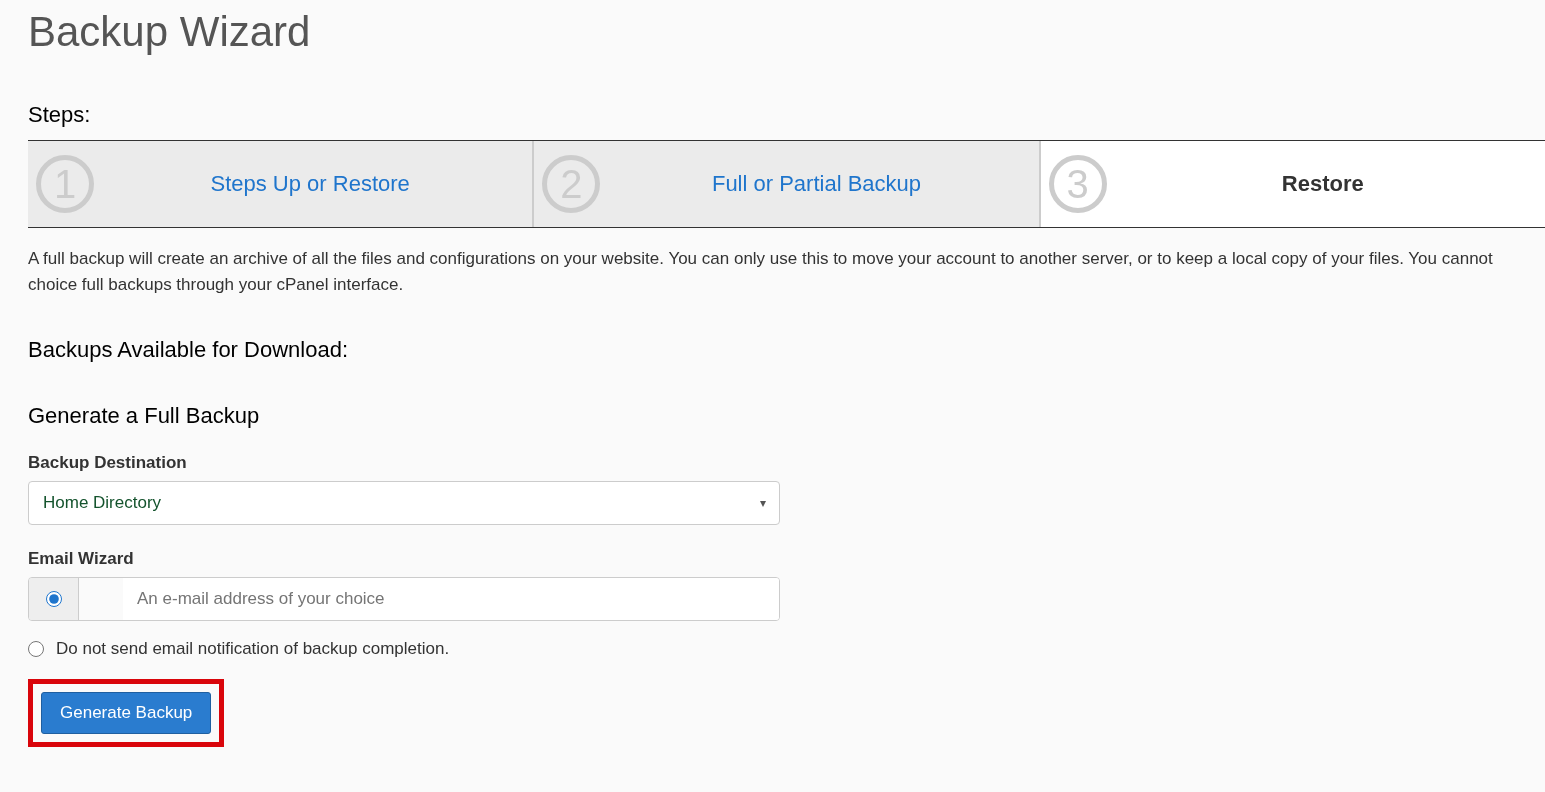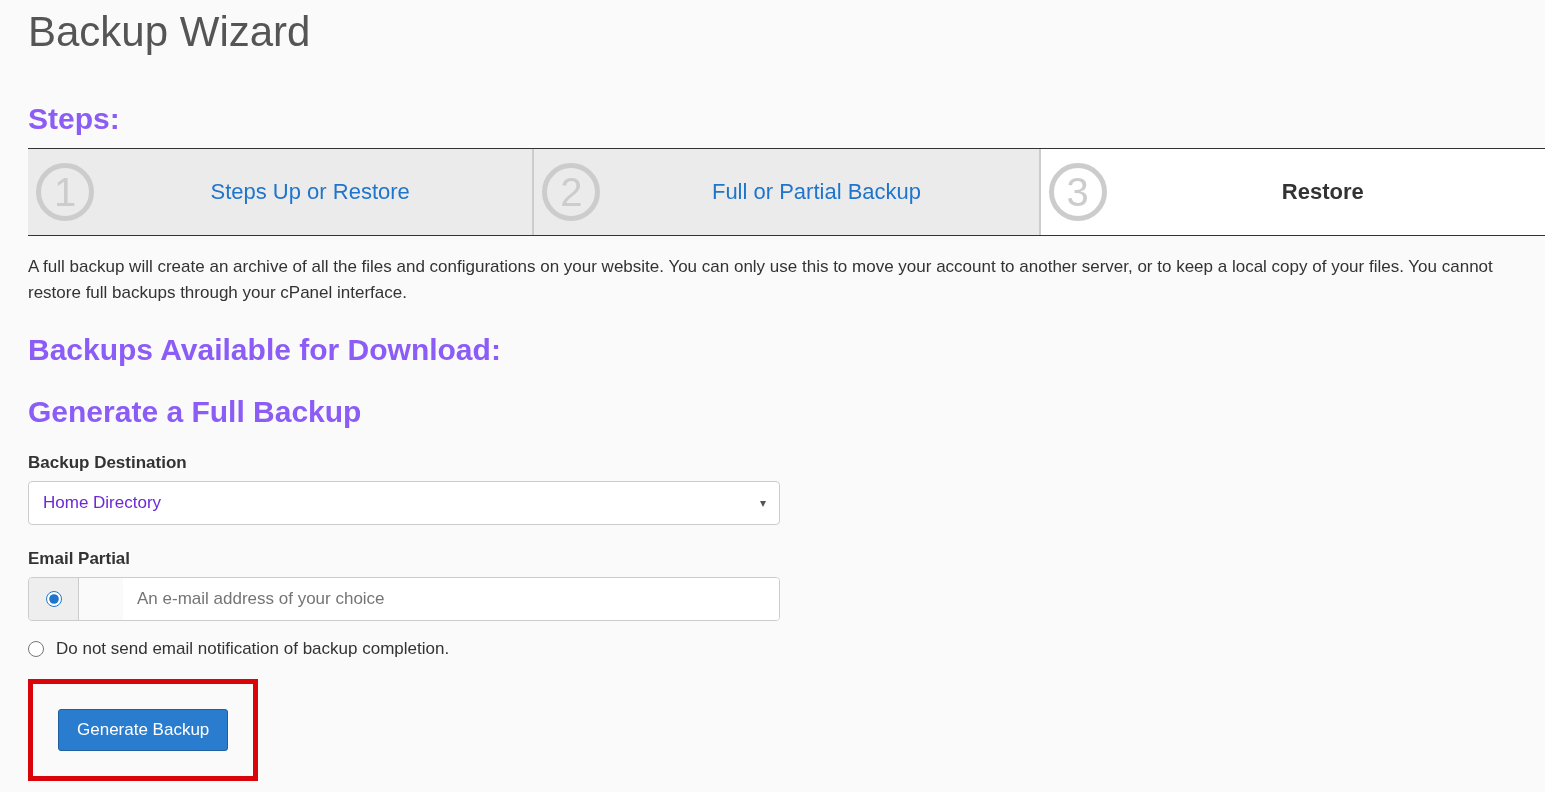--- a/index.html
+++ b/index.html
@@ -10,27 +10,27 @@
       padding: 0 0 40px 28px;
     }
     h1 {
       font-size: 42px;
       font-weight: 300;
       color: #555;
       margin-top: 8px;
       margin-bottom: 46px;
     }
     h2 {
-      font-size: 30px;
-      font-weight: 700;
-      color: #8b5cf6;
+      font-size: 22px;
+      font-weight: 400;
+      color: #000000;
       margin-bottom: 12px;
     }
     h2.section-heading {
-      margin-top: 28px;
+      margin-top: 40px;
       margin-bottom: 24px;
     }
     
     .steps-row {
       display: flex;
       width: 100%;
       border-top: 1px solid #333;
       border-bottom: 1px solid #333;
     }
     .step-cell {
@@ -97,21 +97,21 @@
     .select-box {
       width: 100%;
       height: 44px;
       border: 1px solid #ccc;
       border-radius: 4px;
       background: #fff;
       padding: 0 14px;
       display: flex;
       align-items: center;
       font-size: 17px;
-      color: #6d28d9;
+      color: #14532d;
       cursor: pointer;
     }
     .select-caret {
       position: absolute;
       right: 14px;
       top: 50%;
       transform: translateY(-50%);
       font-size: 12px;
       color: #555;
     }
@@ -153,21 +153,21 @@
       display: flex;
       align-items: center;
       gap: 12px;
       font-size: 17px;
       color: #333;
       margin-bottom: 20px;
     }
     .highlight-box {
       display: inline-block;
       border: 5px solid #d9050b;
-      padding: 25px;
+      padding: 8px;
     }
     .btn-primary {
       background: #2a7ccf;
       color: #fff;
       border: 1px solid #1f5fa0;
       border-radius: 3px;
       padding: 10px 18px;
       font-size: 17px;
       cursor: pointer;
     }
@@ -190,36 +190,36 @@
     <div class="step-number">2</div>
     <div class="step-label">Full or Partial Backup</div>
   </div>
   <div class="step-cell active">
     <div class="step-number">3</div>
     <div class="step-label">Restore</div>
   </div>
 </div>
 
 <p class="desc">
-  <span>A full backup will create an archive of all the files and configurations on your website. You can only use this to move your account to another server, or to keep a local copy of your files. You </span><span class="strong">cannot</span><span> restore full backups through your cPanel interface.</span>
+  <span>A full backup will create an archive of all the files and configurations on your website. You can only use this to move your account to another server, or to keep a local copy of your files. You </span><span class="strong">cannot</span><span> choice full backups through your cPanel interface.</span>
 </p>
 
 <h2 class="section-heading">Backups Available for Download:</h2>
 
 <h2 class="section-heading">Generate a Full Backup</h2>
 
 <label class="form-label">Backup Destination</label>
 <div class="select-wrap">
   <div class="select-box">
     <span>Home Directory</span>
   </div>
   <span class="select-caret">▾</span>
 </div>
 
-<label class="form-label">Email Partial</label>
+<label class="form-label">Email Wizard</label>
 <div class="email-row">
   <div class="email-radio-cell">
     <input type="radio" name="emailopt" checked="" style="">
   </div>
   <input type="text" class="email-field" placeholder="An e-mail address of your choice" style="">
 </div>
 
 <div class="radio-line">
   <input type="radio" name="emailopt" style="">
   <span>Do not send email notification of backup completion.</span>

